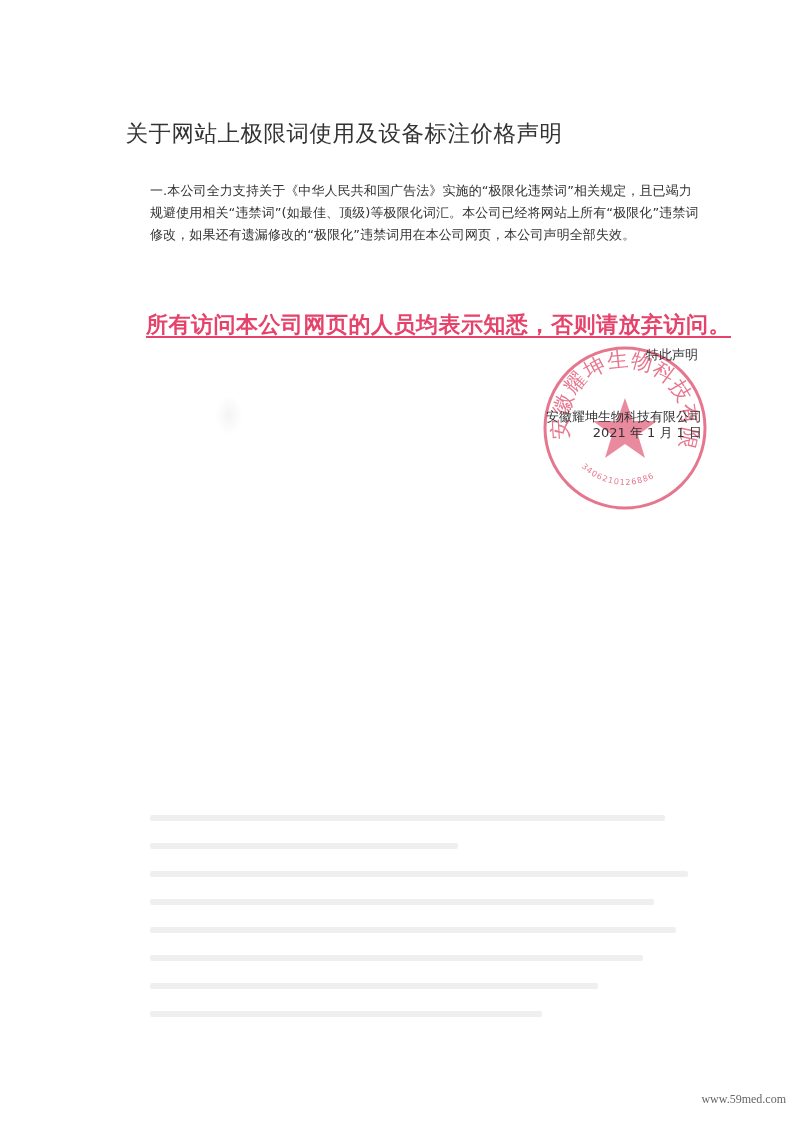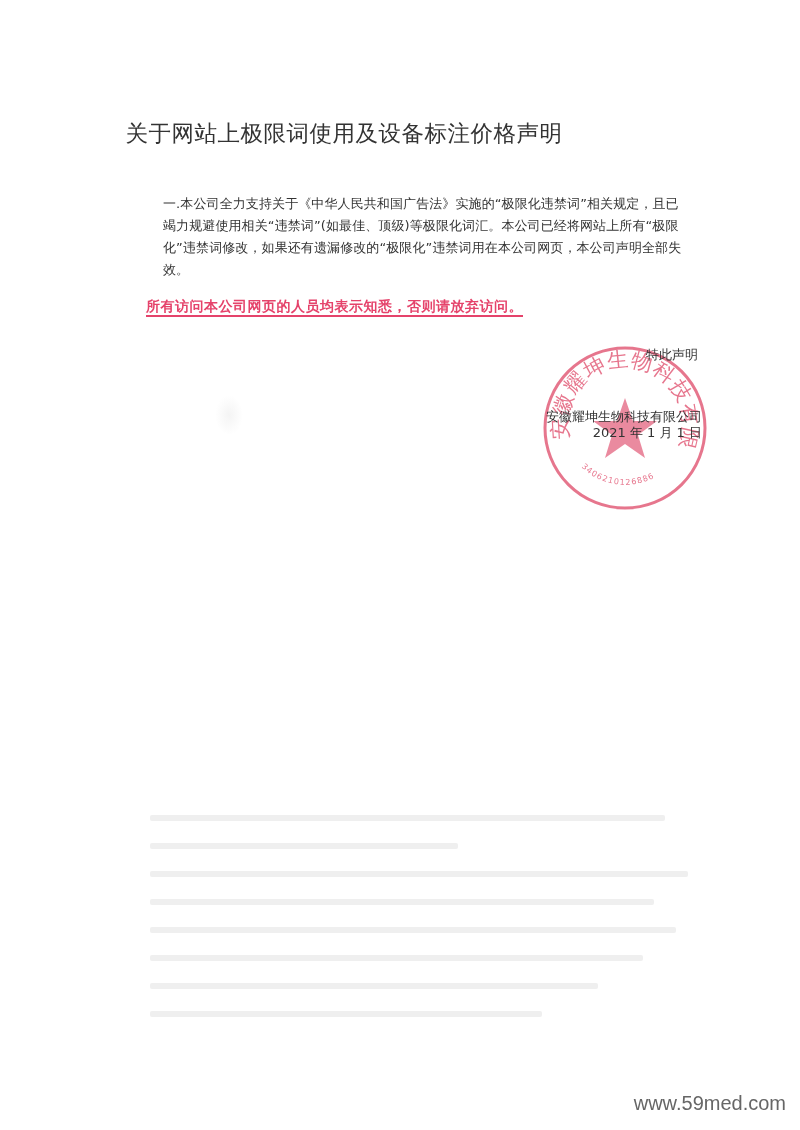--- a/index.html
+++ b/index.html
@@ -9,36 +9,36 @@
   }
   .page { position: absolute; left: 0; top: 0; width: 800px; height: 1130px; }
   .title {
     position: absolute; left: 0; width: 688px; top: 118px; text-align: center;
     font-size: 22.5px; letter-spacing: 0.5px; color: #333;
   }
   .body-text {
     position: absolute; left: 146px; top: 176px; width: 560px;
     font-size: 13px; line-height: 22px; color: #333; letter-spacing: 0.1px;
   }
-  .body-text p { margin: 17px; }
+  .body-text p { margin: 4px; }
   .bold { font-weight: bold; color: #222; }
   .notice {
-    position: absolute; left: 146px; top: 298px; font-size: 14px; font-weight: bold;
+    position: absolute; left: 146px; top: 310px; font-size: 22px; font-weight: bold;
     color: #e5436b; text-decoration: underline; text-decoration-thickness: 2px;
     text-underline-offset: 4px; letter-spacing: 0.5px;
   }
   .sign-label { position: absolute; right: 102px; top: 346px; font-size: 13px; color: #333; }
   .company { position: absolute; right: 98px; top: 408px; font-size: 13px; color: #333; }
   .date { position: absolute; right: 98px; top: 424px; font-size: 13px; color: #333; }
   .seal { position: absolute; left: 540px; top: 343px; width: 170px; height: 170px; opacity: 0.78; }
   .bleed { position: absolute; left: 150px; top: 815px; width: 560px; height: 240px; opacity: 0.09; }
   .bleed div { height: 6px; background: #555; margin-bottom: 22px; border-radius: 2px; }
   .watermark {
-    position: absolute; right: 14px; top: 1092px; font-family: Liberation Sans, sans-serif;
-    font-size: 20px; color: #666;
+    position: absolute; right: 14px; top: 1092px; font-family: Liberation Serif, serif;
+    font-size: 12px; color: #666;
   }
   .smudge { position: absolute; left: 215px; top: 395px; width: 28px; height: 40px; opacity: 0.08;
     background: radial-gradient(#777, transparent 70%); }
 </style>
 </head>
 <body>
 
 <div class="page">
   <div class="title">关于网站上极限词使用及设备标注价格声明</div>
 

